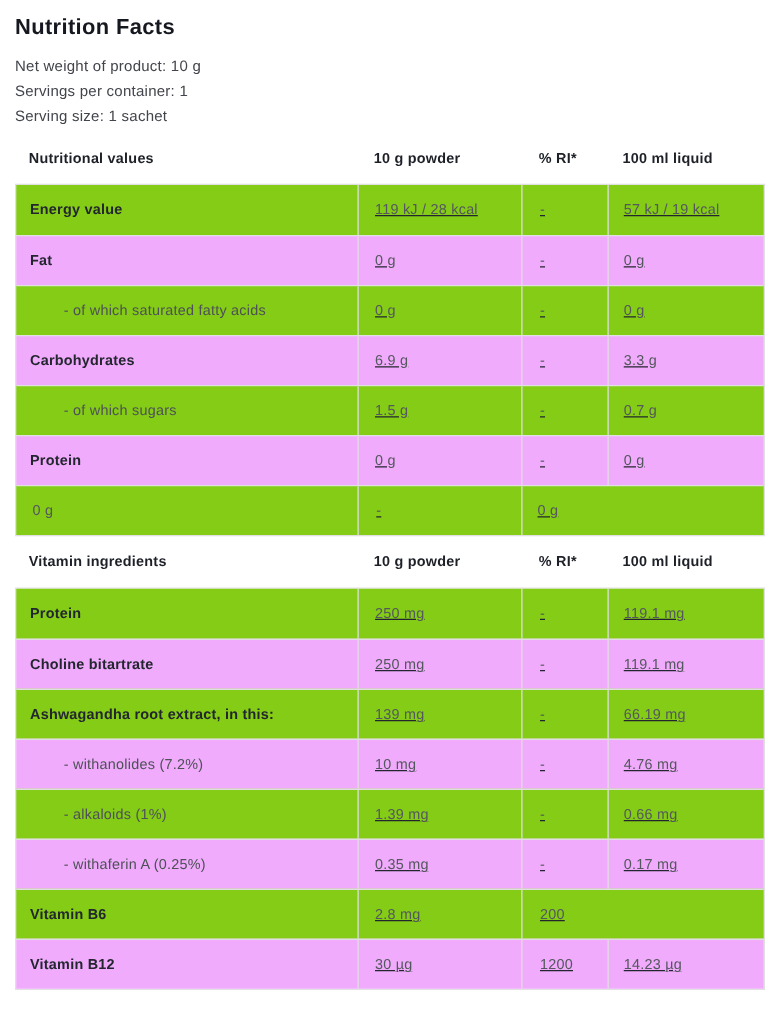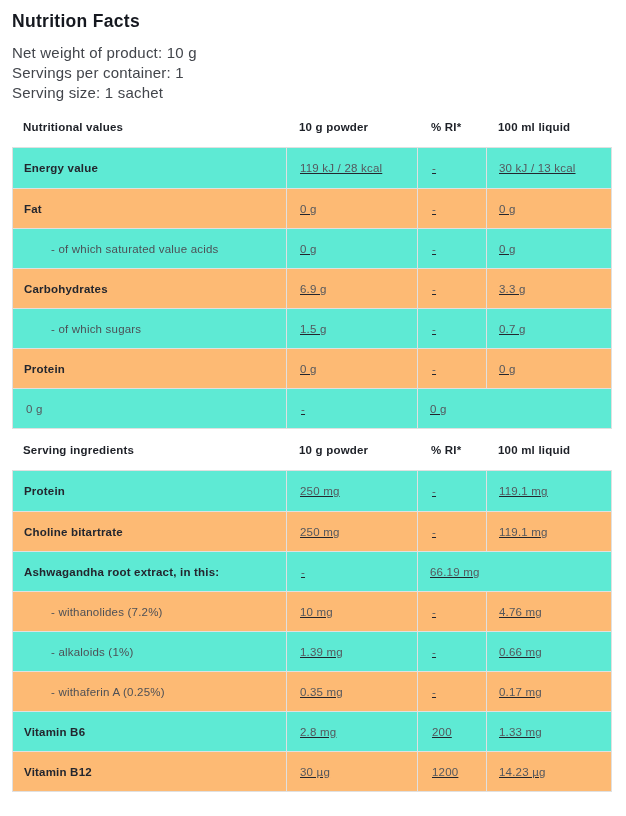--- a/index.html
+++ b/index.html
@@ -11,40 +11,40 @@
     color: #23262e;
     -webkit-font-smoothing: antialiased;
   }
   .page { padding: 11px 14px 0 12px; }
 
   .title {
     font-size: 17.5px; font-weight: bold; letter-spacing: 0.3px;
     color: #15181f; margin: 0 0 11px 0; line-height: 21px;
   }
   .meta { margin-bottom: 3px; }
-  .meta-line { font-size: 15px; line-height: 20px; color: #42454b; letter-spacing: 0.2px; }
+  .meta-line { font-size: 12px; line-height: 20px; color: #42454b; letter-spacing: 0.2px; }
 
   .ntable { width: 626px; }
 
   .section-header {
     display: grid; grid-template-columns: 274px 131px 69px 126px;
     height: 41px; align-items: center;
     font-size: 11.5px; font-weight: bold; color: #1d2027; letter-spacing: 0.2px;
   }
 
   .data-block { border: 1px solid #e0e0e0; width: 600px; }
 
   .row {
     display: grid; grid-template-columns: 273px 131px 69px 125px;
     height: 40px; align-items: stretch;
     font-size: 11.5px; letter-spacing: 0.2px;
-    background: #5eead4;
+    background: #84cc16;
   }
   .row + .row { border-top: 1px solid #e0e0e0; }
-  .row.alt { background: #fdba74; }
+  .row.alt { background: #f0abfc; }
 
   .cell { display: flex; align-items: center; height: 100%; }
   .row .cell + .cell { border-left: 1px solid #e0e0e0; text-decoration: underline; }
 
   .c1 { padding-left: 11px; }
   .c2 { padding-left: 13px; }
   .c3 { padding-left: 14px; }
   .c4 { padding-left: 12px; text-align: center; }
 
   .label   { font-weight: bold; color: #23262e; }
@@ -75,40 +75,40 @@
           <div class="cell c1">
             <div class="label">Energy value</div>
           </div>
           <div class="cell c2">
             <div class="value">119 kJ / 28 kcal</div>
           </div>
           <div class="cell c3">
             <div class="value">-</div>
           </div>
           <div class="cell c4">
-            <div class="value">30 kJ / 13 kcal</div>
+            <div class="value">57 kJ / 19 kcal</div>
           </div>
         </div>
         <div class="row alt">
           <div class="cell c1">
             <div class="label">Fat</div>
           </div>
           <div class="cell c2">
             <div class="value">0 g</div>
           </div>
           <div class="cell c3">
             <div class="value">-</div>
           </div>
           <div class="cell c4">
             <div class="value">0 g</div>
           </div>
         </div>
         <div class="row">
           <div class="cell c1">
-            <div class="sublabel">- of which saturated value acids</div>
+            <div class="sublabel">- of which saturated fatty acids</div>
           </div>
           <div class="cell c2">
             <div class="value">0 g</div>
           </div>
           <div class="cell c3">
             <div class="value">-</div>
           </div>
           <div class="cell c4">
             <div class="value">0 g</div>
           </div>
@@ -161,21 +161,21 @@
           </div>
           <div class="cell c3">
             <div class="value">-</div>
           </div>
           <div class="cell c4">
             <div class="value">0 g</div>
           </div>
         </div>
       </div>
       <div class="section-header">
-        <div class="cell c1">Serving ingredients</div>
+        <div class="cell c1">Vitamin ingredients</div>
         <div class="cell c2">10 g powder</div>
         <div class="cell c3">% RI*</div>
         <div class="cell c4">100 ml liquid</div>
       </div>
       <div class="data-block">
         <div class="row">
           <div class="cell c1">
             <div class="label">Protein</div>
           </div>
           <div class="cell c2">
@@ -199,20 +199,23 @@
             <div class="value">-</div>
           </div>
           <div class="cell c4">
             <div class="value">119.1 mg</div>
           </div>
         </div>
         <div class="row">
           <div class="cell c1">
             <div class="label">Ashwagandha root extract, in this:</div>
           </div>
+          <div class="cell c2">
+            <div class="value">139 mg</div>
+          </div>
           <div class="cell c3">
             <div class="value">-</div>
           </div>
           <div class="cell c4">
             <div class="value">66.19 mg</div>
           </div>
         </div>
         <div class="row alt">
           <div class="cell c1">
             <div class="sublabel">- withanolides (7.2%)</div>
@@ -257,23 +260,20 @@
         </div>
         <div class="row">
           <div class="cell c1">
             <div class="label">Vitamin B6</div>
           </div>
           <div class="cell c2">
             <div class="value">2.8 mg</div>
           </div>
           <div class="cell c3">
             <div class="value">200</div>
-          </div>
-          <div class="cell c4">
-            <div class="value">1.33 mg</div>
           </div>
         </div>
         <div class="row alt">
           <div class="cell c1">
             <div class="label">Vitamin B12</div>
           </div>
           <div class="cell c2">
             <div class="value">30 µg</div>
           </div>
           <div class="cell c3">

